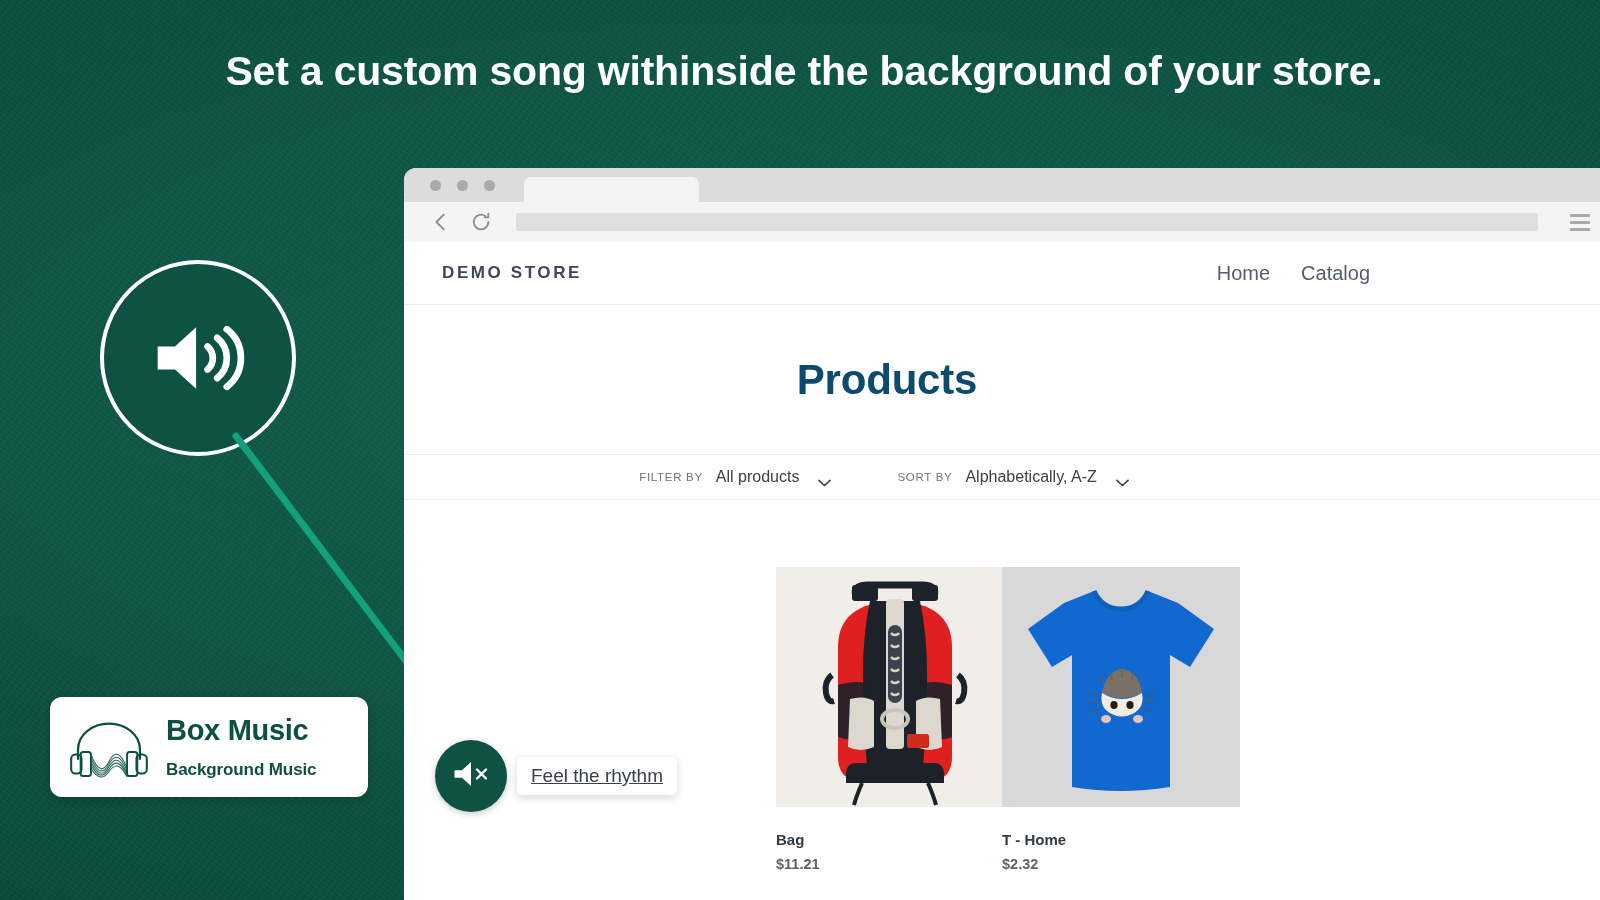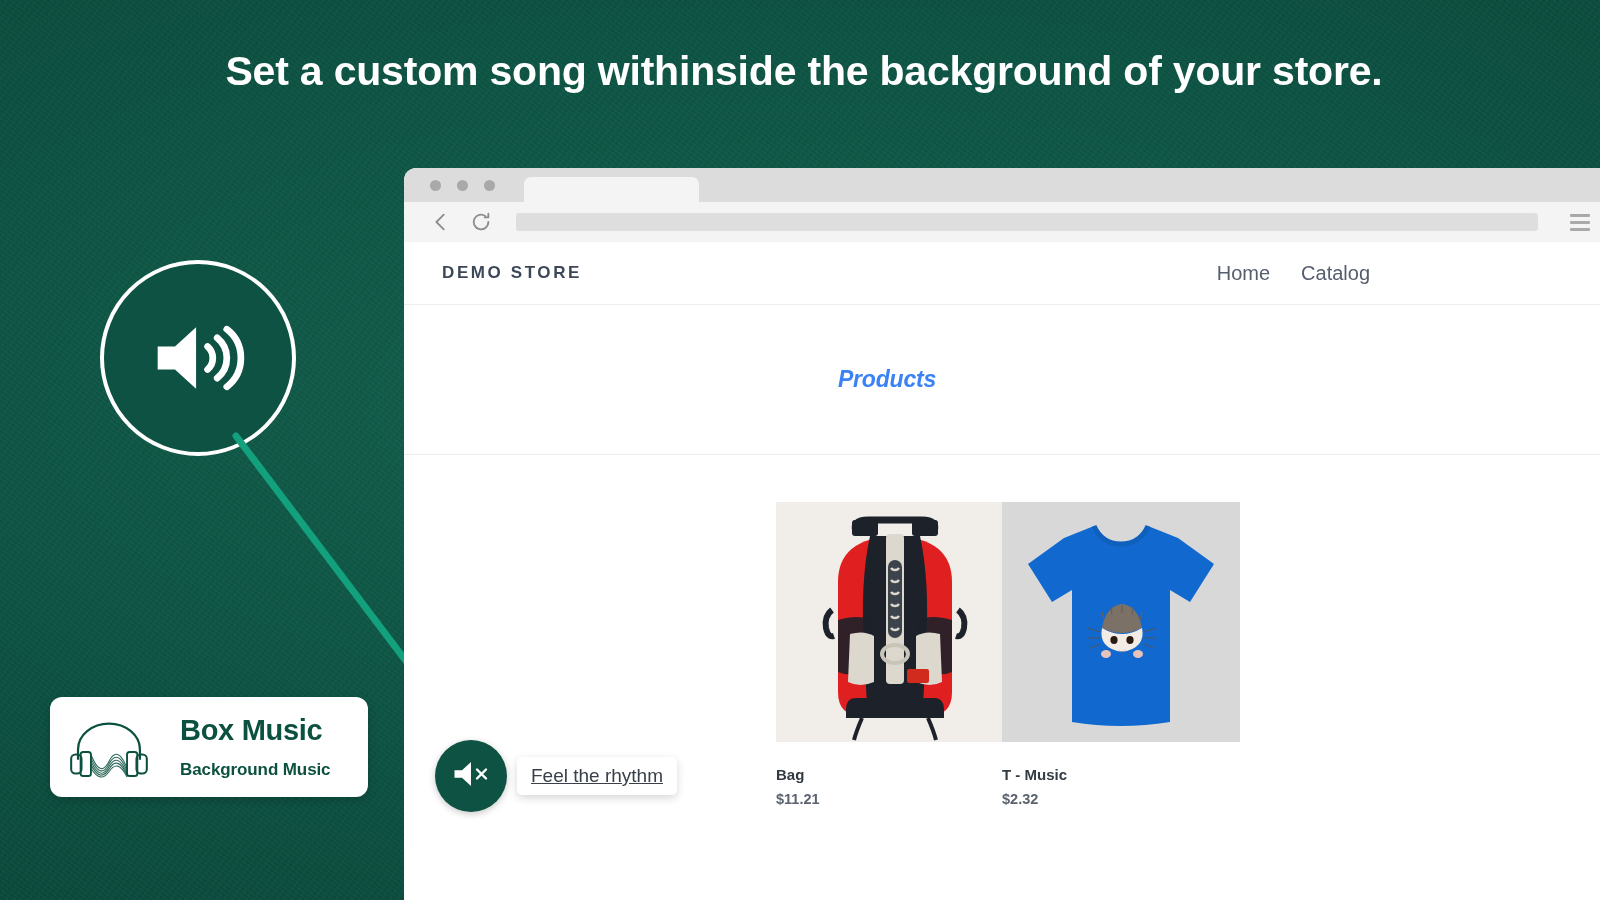--- a/index.html
+++ b/index.html
@@ -45,21 +45,21 @@
   }
   #speaker-badge svg{width:96px;height:96px;display:block;}
 
   
   #arrow{position:absolute;left:230px;top:430px;width:280px;height:340px;pointer-events:none;}
 
   
   #logo-card{
     position:absolute;left:50px;top:697px;width:318px;height:100px;
     background:#ffffff;border-radius:12px;
-    display:flex;align-items:center;gap:28px;
+    display:flex;align-items:center;gap:14px;
     padding:0 16px;box-sizing:border-box;
     box-shadow:0 3px 10px rgba(0,0,0,.18);
   }
   #logo-card .lc-mark{width:86px;height:64px;flex:0 0 auto;}
   #logo-card .lc-text{display:flex;flex-direction:column;justify-content:center;line-height:1.05;}
   #logo-card .lc-title{font-size:29px;font-weight:bold;color:#0c5140;letter-spacing:-.3px;}
   #logo-card .lc-sub{font-size:17px;font-weight:bold;color:#0c5140;margin-top:16px;letter-spacing:-.1px;}
 
   
   #browser{
@@ -98,37 +98,37 @@
     font-size:17px;font-weight:bold;color:#3c4858;letter-spacing:2.6px;
   }
   #store-nav{margin-left:auto;display:flex;gap:31px;padding-right:190px;}
   #store-nav a{font-size:20px;color:#555e6d;text-decoration:none;}
 
   #products-hero{
     height:149px;display:flex;align-items:center;justify-content:center;
     border-bottom:1px solid #ededee;background:#fff;
     padding-right:230px;
   }
-  #products-title{font-size:23px;font-weight:bold;color:#3b82f6;letter-spacing:-.2px;font-style:italic;}
+  #products-title{font-size:42px;font-weight:bold;color:#0c4a6e;letter-spacing:-.2px;}
 
   #filter-bar{
     height:44px;display:flex;align-items:center;justify-content:center;gap:66px;
     border-bottom:1px solid #ededee;background:#fff;padding-right:236px;
   }
   .fb-group{display:flex;align-items:center;gap:13px;}
   .fb-label{font-size:11.5px;color:#6f7680;letter-spacing:.7px;}
   .fb-select{display:flex;align-items:center;gap:19px;}
   .fb-value{font-size:16px;color:#3a4049;}
   .caret{width:13px;height:8px;flex:0 0 auto;}
 
   
   #product-grid{
     display:flex;gap:26px;padding:47px 0 0 372px;background:#fff;
   }
-  .product-card{width:200px;}
+  .product-card{width:200px;margin-top:20px;}
   .product-thumb{width:238px;height:240px;overflow:hidden;position:relative;}
   .product-name{margin-top:24px;font-size:15px;font-weight:bold;color:#343a42;}
   .product-price{margin-top:8px;font-size:14.5px;font-weight:bold;color:#5a636e;}
 
   
   .bag-bg{position:absolute;inset:0;background:#f1eeea;}
   
   .tee-bg{position:absolute;inset:0;background:#d8d8d8;}
 
   
@@ -234,20 +234,44 @@
     <nav id="store-nav">
       <a href="#">Home</a>
       <a href="#">Catalog</a>
     </nav>
   </div>
 
   <div id="products-hero">
     <h1 id="products-title">Products</h1>
   </div>
 
+  <div id="filter-bar">
+    <div class="fb-group">
+      <span class="fb-label">FILTER BY</span>
+      <span class="fb-select">
+        <span class="fb-value">All products</span>
+        <span class="caret">
+          <svg viewBox="0 0 14 9" xmlns="http://www.w3.org/2000/svg" aria-hidden="true">
+            <path d="M1 1.5 L7 7 L13 1.5" fill="none" stroke="#3a4049" stroke-width="1.7" stroke-linecap="round" stroke-linejoin="round"></path>
+          </svg>
+        </span>
+      </span>
+    </div>
+    <div class="fb-group">
+      <span class="fb-label">SORT BY</span>
+      <span class="fb-select">
+        <span class="fb-value">Alphabetically, A-Z</span>
+        <span class="caret">
+          <svg viewBox="0 0 14 9" xmlns="http://www.w3.org/2000/svg" aria-hidden="true">
+            <path d="M1 1.5 L7 7 L13 1.5" fill="none" stroke="#3a4049" stroke-width="1.7" stroke-linecap="round" stroke-linejoin="round"></path>
+          </svg>
+        </span>
+      </span>
+    </div>
+  </div>
 
   <div id="product-grid">
 
     <div class="product-card">
       <div class="product-thumb">
         <div class="bag-bg"></div>
         <svg viewBox="0 0 238 240" width="238" height="240" style="position:absolute;inset:0" xmlns="http://www.w3.org/2000/svg" aria-hidden="true">
           <g>
             <path d="M80 30 q-4 -12 12 -12 h54 q16 0 12 12" fill="none" stroke="#1d2129" stroke-width="7"></path>
             <rect x="76" y="18" width="26" height="16" rx="3" fill="#1d2129"></rect>
@@ -308,21 +332,21 @@
             <g stroke="#6b6055" stroke-width="1.2" fill="none">
               <path d="M102 118 L100 110"></path>
                 <path d="M110 113 L109 105"></path>
                 <path d="M120 111 L120 103"></path>
               <path d="M130 113 L131 105"></path>
                 <path d="M138 118 L140 110"></path>
             </g>
           </g>
         </svg>
       </div>
-      <div class="product-name">T - Music</div>
+      <div class="product-name">T - Home</div>
       <div class="product-price">$2.32</div>
     </div>
 
   </div>
 </div>
 
 <div id="music-widget">
   <div id="music-widget-button">
     <span>
       <svg viewBox="0 0 52 40" xmlns="http://www.w3.org/2000/svg" aria-hidden="true">

